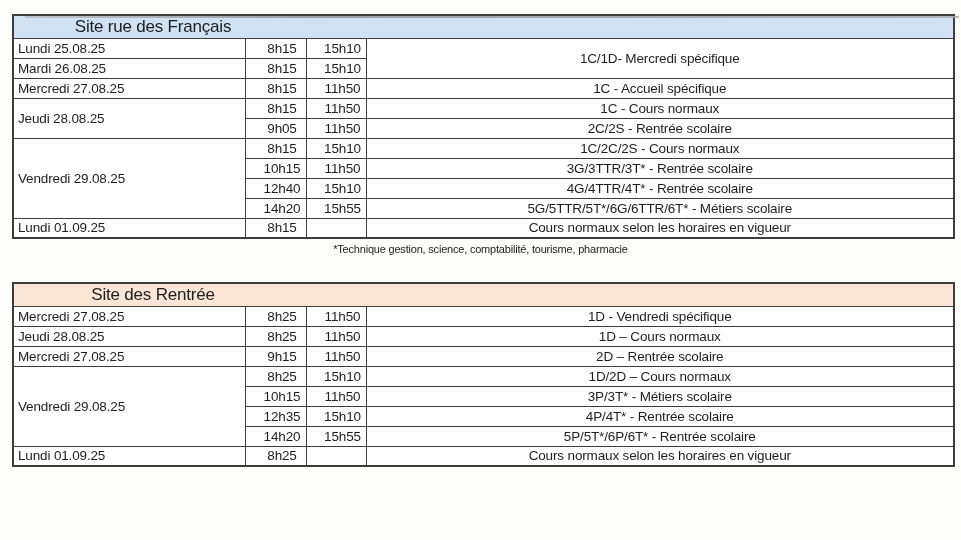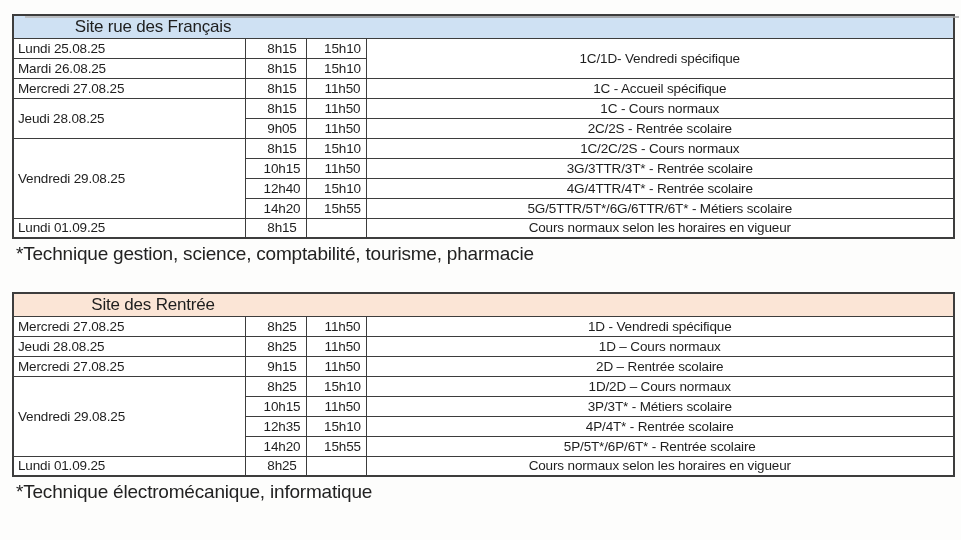--- a/index.html
+++ b/index.html
@@ -66,22 +66,22 @@
     vertical-align: middle;
     white-space: nowrap;
     overflow: hidden;
   }
   td.date  { text-align: left; }
   td.time  { text-align: center; padding-left: 17px; }
   td.desc  { text-align: center; }
   .footnote {
     width: 941px;
     margin-left: 16px;
-    text-align: left;
-    font-size: 19px;
+    text-align: center;
+    font-size: 11px;
     letter-spacing: -0.2px;
     padding: 4px 12px 0 0;
     box-sizing: border-box;
     color: #222;
   }
   .footnote.f1 { margin-bottom: 27px; }
 </style>
 </head>
 <body>
 
@@ -99,21 +99,21 @@
     <tbody>
         <tr class="hrow">
       <th class="title-cell" colspan="4">
         <span class="title-span">Site rue des Français</span>
       </th>
     </tr>
     <tr class="drow">
       <td class="date">Lundi 25.08.25</td>
       <td class="time">8h15</td>
       <td class="time">15h10</td>
-      <td class="desc" rowspan="2">1C/1D- Vendredi spécifique</td>
+      <td class="desc" rowspan="2">1C/1D- Mercredi spécifique</td>
     </tr>
     <tr class="drow">
       <td class="date">Mardi 26.08.25</td>
       <td class="time">8h15</td>
       <td class="time">15h10</td>
     </tr>
     <tr class="drow">
       <td class="date">Mercredi 27.08.25</td>
       <td class="time">8h15</td>
       <td class="time">11h50</td>
@@ -214,15 +214,14 @@
       <td class="desc">5P/5T*/6P/6T* - Rentrée scolaire</td>
     </tr>
     <tr class="drow">
       <td class="date">Lundi 01.09.25</td>
       <td class="time">8h25</td>
       <td class="time"></td>
       <td class="desc">Cours normaux selon les horaires en vigueur</td>
     </tr>
   </tbody>
     </table>
-  <div class="footnote f2">*Technique électromécanique, informatique</div>
 
 </div>
 
 </body></html>

